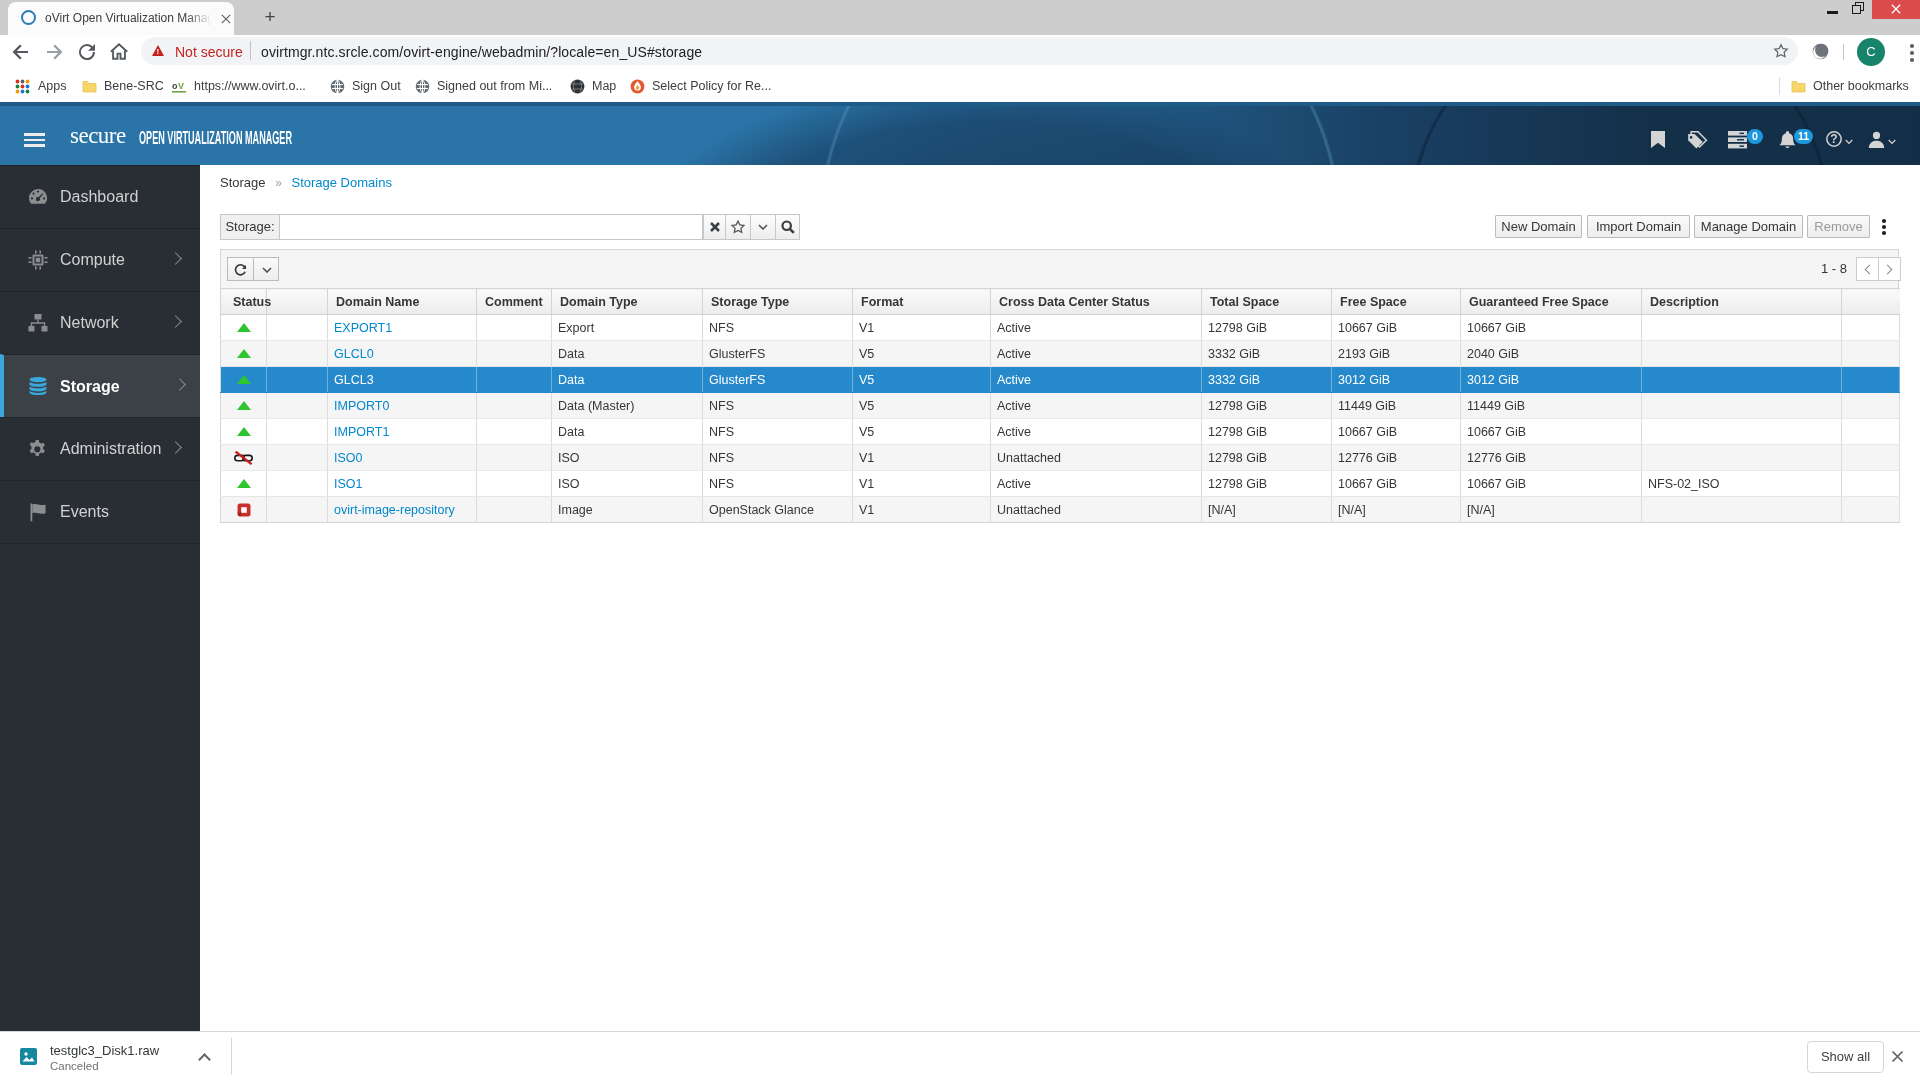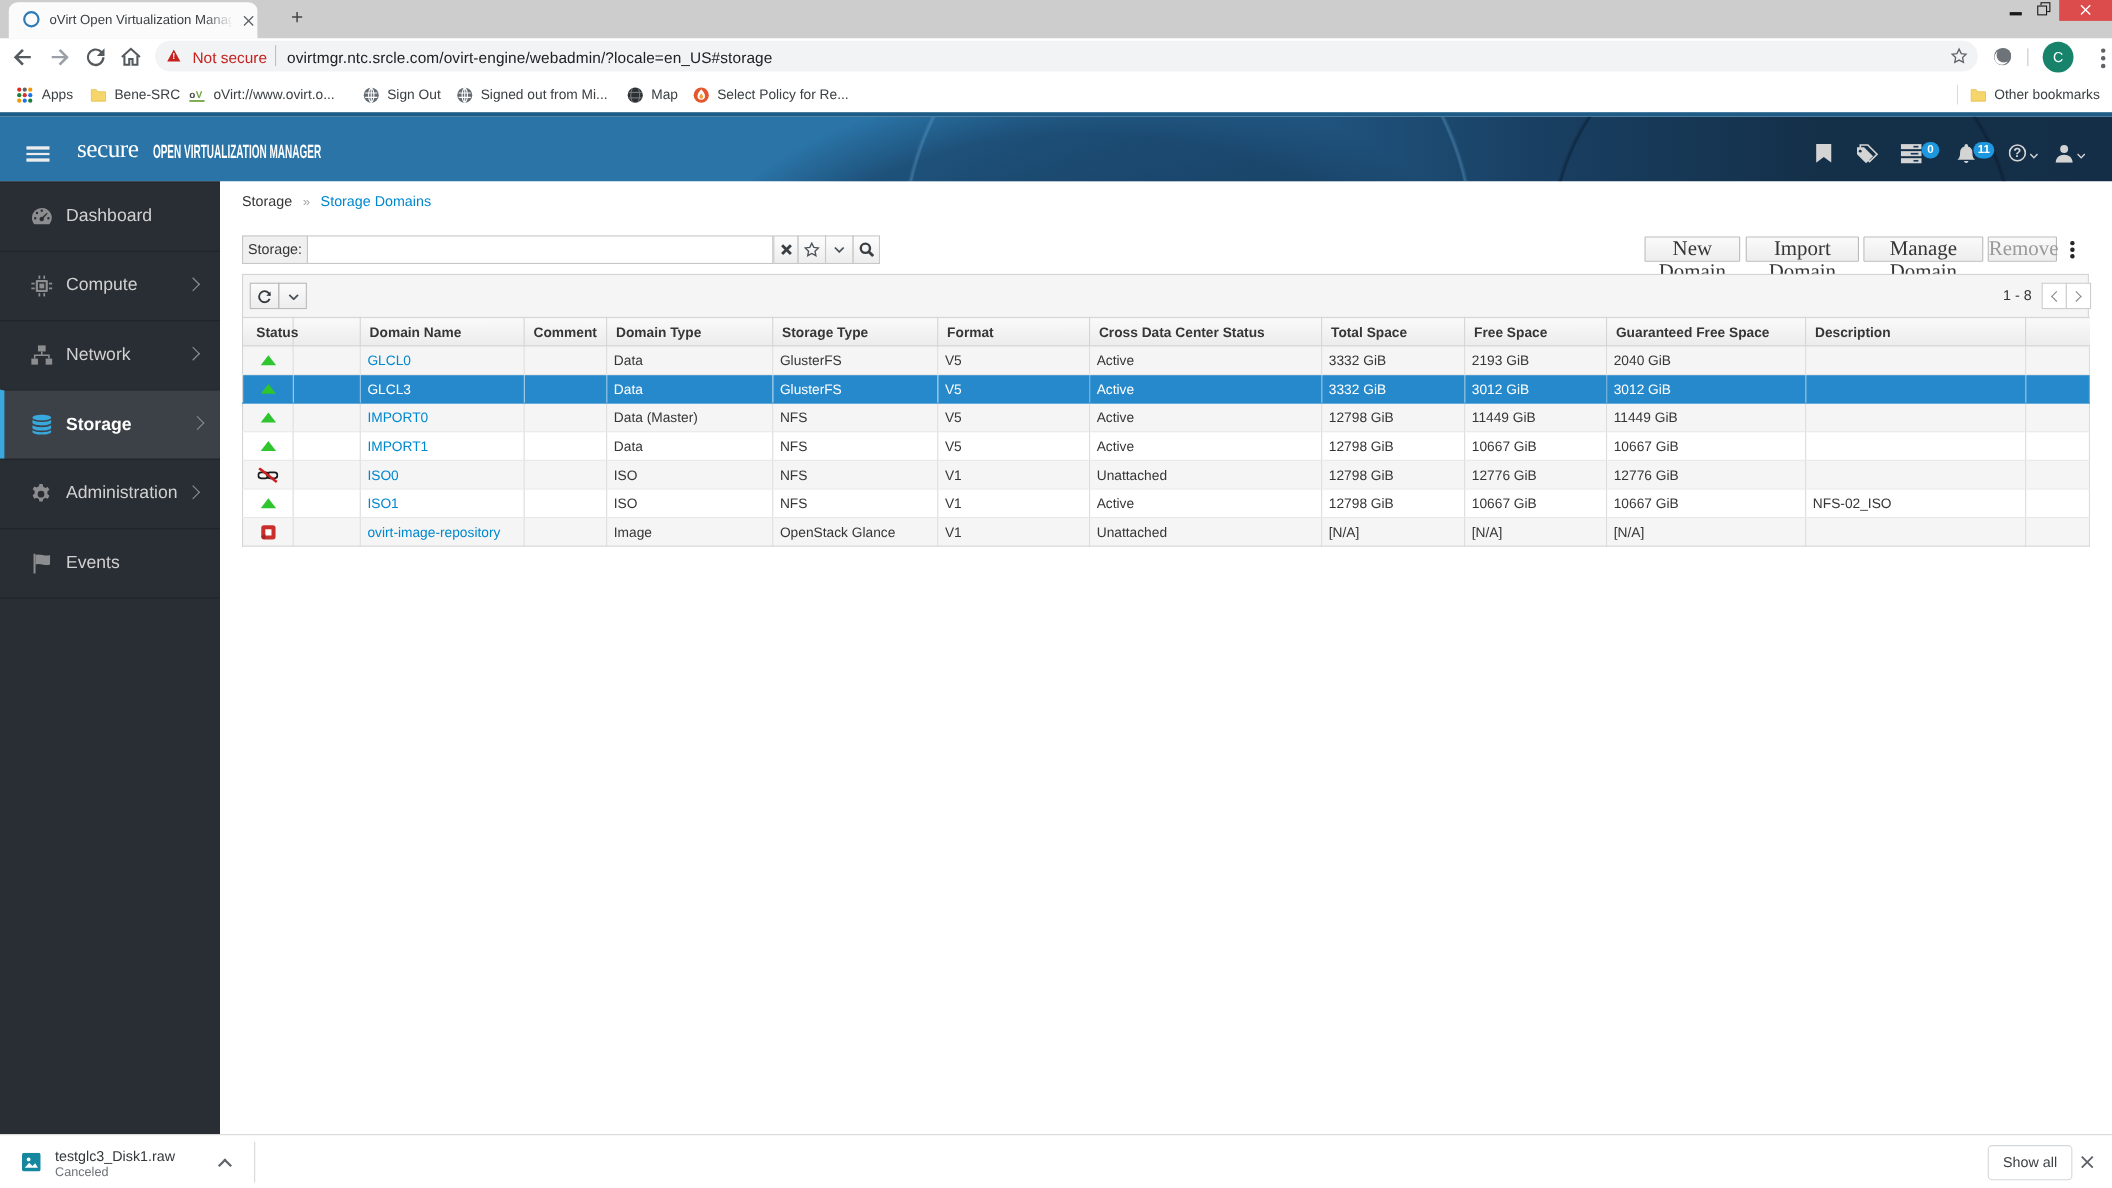--- a/index.html
+++ b/index.html
@@ -77,21 +77,21 @@
 #flabel { left:0; width:60px; background:#f0f0f0; font-size:13px; color:#363636; line-height:24px; text-align:center; }
 #finput { left:59px; width:424px; background:#fff; }
 .fbtn { background:linear-gradient(180deg,#fdfdfd 0%,#ededed 100%); }
 .fbtn svg { position:absolute; left:50%; top:50%; transform:translate(-50%,-50%); }
 #fb1 { left:483px; width:23px; }
 #fb2 { left:505px; width:26px; }
 #fb3 { left:530px; width:26px; }
 #fb4 { left:555px; width:25px; }
 
 .abtn { position:absolute; top:50px; height:23px; border:1px solid #bbbbbb; background:linear-gradient(180deg,#fafafa 0%,#ededed 100%);
-  font-size:19px; color:#363636; text-align:center; line-height:21px; border-radius:1px;font-family:Liberation Serif, serif; }
+  font-size:13px; color:#363636; text-align:center; line-height:21px; border-radius:1px; }
 #kebab { position:absolute; left:1682px; top:54px; width:4px; height:16px; }
 #kebab i { position:absolute; left:0; width:3.6px; height:3.6px; border-radius:50%; background:#252525; }
 
 #gridbar { position:absolute; left:20px; top:84px; width:1679px; height:39px; background:#f5f5f5; border:1px solid #d4d4d4; border-bottom:none; }
 #refresh { position:absolute; left:6px; top:7px; width:52px; height:24px; }
 #refresh .rseg { position:absolute; top:0; height:24px; border:1px solid #bbb; background:linear-gradient(180deg,#fbfbfb 0%,#ededed 100%); }
 #pagetxt { position:absolute; left:1600px; top:11px; font-size:13px; color:#363636; }
 #pgprev { position:absolute; left:1635px; top:7px; width:23px; height:24px; background:#fff; border:1px solid #ccc; }
 #pgnext { position:absolute; left:1657px; top:7px; width:23px; height:24px; background:#fff; border:1px solid #ccc; }
 .pchev { position:absolute; top:8px; width:7px; height:7px; border-right:1.6px solid #8a8a8a; border-top:1.6px solid #8a8a8a; }
@@ -196,21 +196,21 @@
   <span class="bm" style="left:38px">Apps</span>
   <svg class="bmico" style="left:82px" viewBox="0 0 15 15">
       <path d="M1 2.5h4.5l1.5 2H14v8.5H1z" fill="#f6d56a" stroke="#e8c353" stroke-width="0.8"></path>
     </svg>
   <span class="bm" style="left:104px">Bene-SRC</span>
   <svg class="bmico" style="left:172px" viewBox="0 0 15 15">
       <text x="0" y="10" font-size="9" font-weight="bold" fill="#444">o</text>
       <text x="6" y="10" font-size="9" font-weight="bold" fill="#71a342">V</text>
       <rect x="0" y="12" width="14" height="1.6" fill="#71a342"></rect>
     </svg>
-  <span class="bm" style="left:194px">oVirt://www.ovirt.o...</span>
+  <span class="bm" style="left:194px">https://www.ovirt.o...</span>
   <svg class="bmico" style="left:330px" viewBox="0 0 15 15">
       <circle cx="7.5" cy="7.5" r="6.8" fill="#636b72"></circle>
       <path d="M2 5.5h11M2 9.5h11M7.5 .7v13.6M7.5 .7c-3.2 2.5-3.2 11.1 0 13.6M7.5 .7c3.2 2.5 3.2 11.1 0 13.6" stroke="#fff" stroke-width="1" fill="none"></path>
     </svg>
   <span class="bm" style="left:352px">Sign Out</span>
   <svg class="bmico" style="left:415px" viewBox="0 0 15 15">
       <circle cx="7.5" cy="7.5" r="6.8" fill="#636b72"></circle>
       <path d="M2 5.5h11M2 9.5h11M7.5 .7v13.6M7.5 .7c-3.2 2.5-3.2 11.1 0 13.6M7.5 .7c3.2 2.5 3.2 11.1 0 13.6" stroke="#fff" stroke-width="1" fill="none"></path>
     </svg>
   <span class="bm" style="left:437px">Signed out from Mi...</span>
@@ -431,20 +431,35 @@
           <th>Domain Type</th>
           <th>Storage Type</th>
       <th>Format</th>
           <th>Cross Data Center Status</th>
           <th>Total Space</th>
           <th>Free Space</th>
       <th>Guaranteed Free Space</th>
           <th>Description</th>
           <th style="border-right:none"></th>
     </tr>
+    <tr class="odd">
+          <td class="c0"><span class="tri"></span></td>
+          <td></td>
+          <td><a href="#">EXPORT1</a></td>
+          <td></td>
+          <td>Export</td>
+          <td>NFS</td>
+          <td>V1</td>
+          <td>Active</td>
+          <td>12798 GiB</td>
+          <td>10667 GiB</td>
+          <td>10667 GiB</td>
+          <td></td>
+          <td></td>
+        </tr>
     <tr class="even">
           <td class="c0"><span class="tri"></span></td>
           <td></td>
           <td><a href="#">GLCL0</a></td>
           <td></td>
           <td>Data</td>
           <td>GlusterFS</td>
           <td>V5</td>
           <td>Active</td>
           <td>3332 GiB</td>

